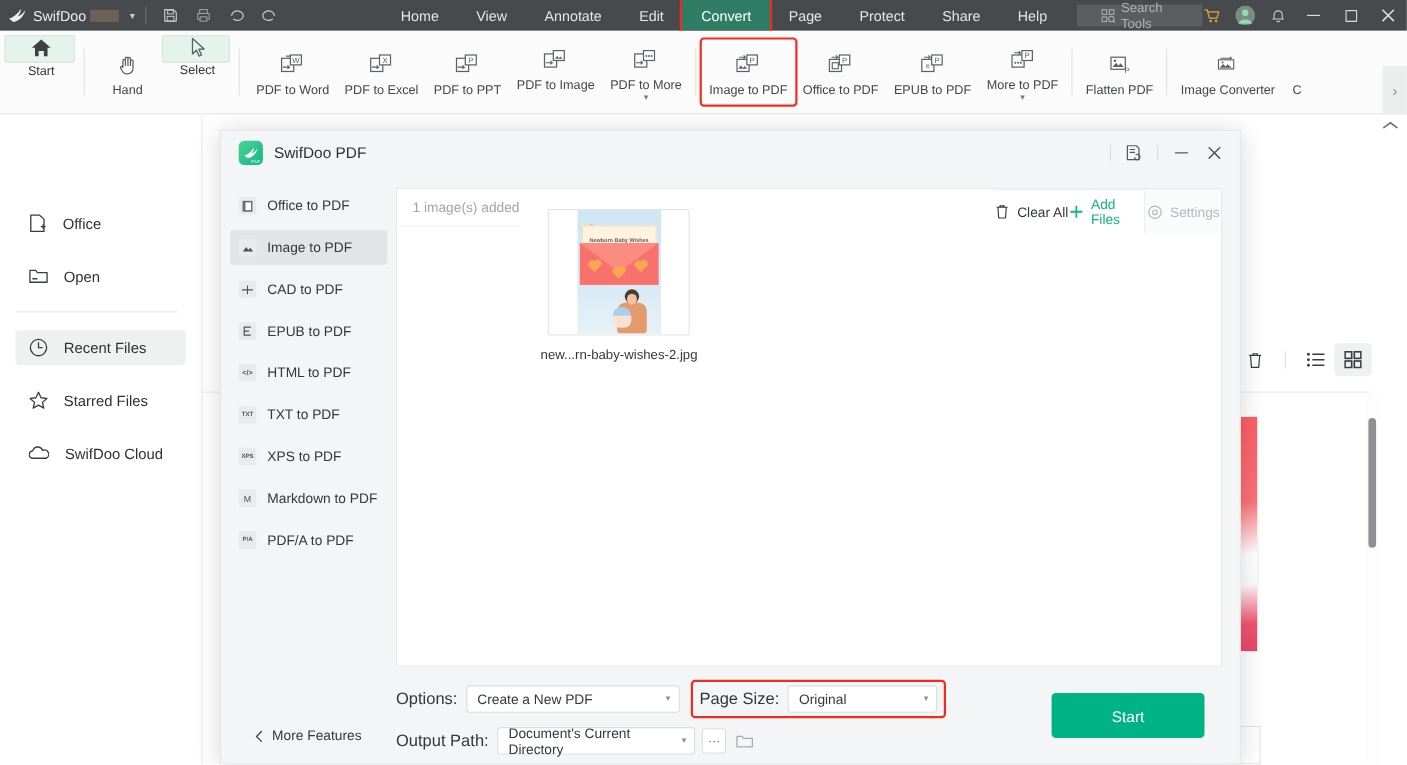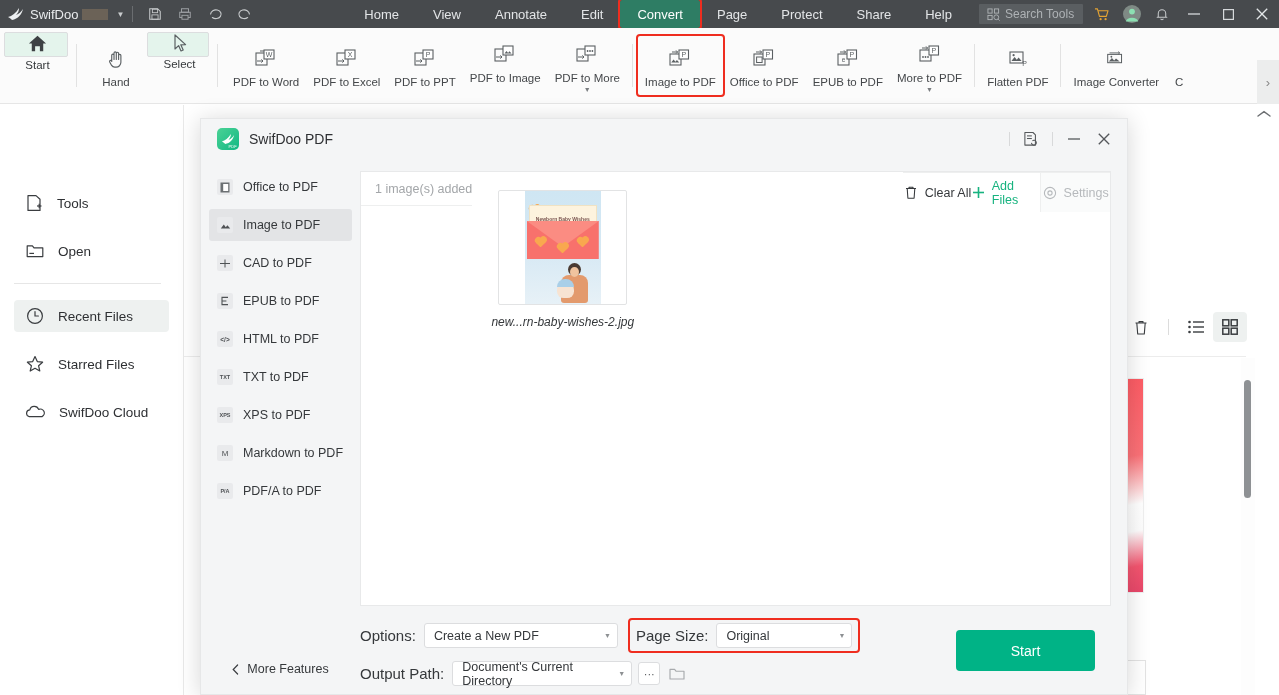--- a/index.html
+++ b/index.html
@@ -24,22 +24,22 @@
   .tb-sep { width: 1px; height: 16px; background: #6a6d70; margin: 0 8px; }
   .tb-icons { display: flex; align-items: center; gap: 2px; }
   .tb-ic { width: 28px; height: 24px; display: flex; align-items: center; justify-content: center; color: #c7cacc; }
   .tb-menus { display: flex; align-items: center; margin-left: 88px; }
   .tb-menu {
     padding: 6px 17px; font-size: 13px; color: #e3e5e7; height: 28px;
     display: flex; align-items: center;
   }
   .tb-menu.active { background: #2e7d64; color: #ffffff; }
   .tb-search {
-    margin-left: 10px; width: 104px; height: 20px; background: #5a5e61;
-    display: flex; align-items: center; gap: 5px; padding: 0 8px;
+    margin-left: 10px; width: 114px; height: 20px; background: #5a5e61;
+    display: flex; align-items: center; gap: 5px; padding: 0 22px;
     font-size: 12px; color: #aeb2b5; border-radius: 1px;
   }
   .tb-right { position: absolute; right: 0; top: 0; height: 28px; display: flex; align-items: center; }
   .tb-right .tb-ic { width: 30px; }
   .win-btn { width: 34px; height: 28px; display: flex; align-items: center; justify-content: center; color: #d6d9db; font-size: 13px;}
   .win-btn.close { }
 
   
   .ribbon {
     position: absolute; top: 28px; left: 0; width: 1279px; height: 76px;
@@ -173,21 +173,21 @@
   .heart { position: absolute; width: 7px; height: 7px; background: #f9a84f; transform: rotate(-45deg); border-radius: 1px; }
   .heart:before, .heart:after { content:""; position:absolute; width:7px;height:7px;background:#f9a84f;border-radius:50%;}
   .heart:before { top:-3.5px; left:0;} .heart:after { top:0; right:-3.5px;}
   .heart.r { background: #f06a63; } .heart.r:before,.heart.r:after{background:#f06a63;}
   .person { position: absolute; left: 30px; top: 72px; width: 36px; height: 40px; }
   .p-head { position:absolute; left: 13px; top: 0; width: 13px; height: 13px; border-radius: 50%; background: #4a3b33; }
   .p-face { position:absolute; left: 15px; top: 4px; width: 9px; height: 10px; border-radius: 50%; background: #f0c39e; }
   .p-body { position:absolute; left: 6px; top: 12px; width: 27px; height: 28px; border-radius: 8px 8px 3px 3px; background: #e39a6d; }
   .p-baby { position:absolute; left: 2px; top: 19px; width: 17px; height: 16px; border-radius: 50% 50% 40% 40%; background: #f7e3d2; }
   .p-cap { position:absolute; left: 2px; top: 16px; width: 17px; height: 8px; border-radius: 8px 8px 0 0; background: #a9cfe8; }
-  .thumb-name { margin-top: 10px; font-size: 12px; color: #35383b; text-align: center; width: 145px; margin-left: -8px; font-style: italic; }
+  .thumb-name { margin-top: 10px; font-size: 12px; color: #35383b; text-align: center; width: 145px; margin-left: -8px; }
 
   .fp-actions { height: 40px; border-top: 1px solid #eeefef; display: flex; align-items: stretch; }
   .fp-act { flex: 1; display: flex; align-items: center; justify-content: center; gap: 7px; font-size: 12.5px; color: #35383b; }
   .fp-act.green { color: #17b37f; }
   .fp-act.disabled { color: #b6b9bc; background: #fafbfb; border-left: 1px solid #eeefef; }
 
   .dlg-opts { padding: 14px 0 0 0; display: flex; align-items: flex-start; }
   .opt-col { flex: 1; }
   .opt-row { display: flex; align-items: center; margin-bottom: 10px; }
   .opt-lbl { font-size: 15px; color: #35383b; margin-right: 8px; }
@@ -556,21 +556,21 @@
 
   <div class="app-sidebar">
     <div class="as-item">
       <span>
         <svg width="17" height="18" viewBox="0 0 17 18">
             <path d="M2 1.6 h8 l4 3.6 v11.2 h-12 Z" fill="none" stroke="#3a3d40" stroke-width="1.2" stroke-linejoin="round"></path>
             <line x1="11" y1="12" x2="15.5" y2="12" stroke="#3a3d40" stroke-width="1.2"></line>
             <line x1="13.2" y1="9.8" x2="13.2" y2="14.2" stroke="#3a3d40" stroke-width="1.2"></line>
           </svg>
       </span>
-      <span>Tools</span>
+      <span>Office</span>
     </div>
     <div class="as-item">
       <span>
         <svg width="18" height="16" viewBox="0 0 18 16">
             <path d="M1.2 13.6 V2.8 h5.2 l1.6 2 h8.8 v8.8 Z" fill="none" stroke="#3a3d40" stroke-width="1.2" stroke-linejoin="round"></path>
             <line x1="3.4" y1="10.4" x2="8" y2="10.4" stroke="#3a3d40" stroke-width="1.2"></line>
           </svg>
       </span>
       <span>Open</span>
     </div>

